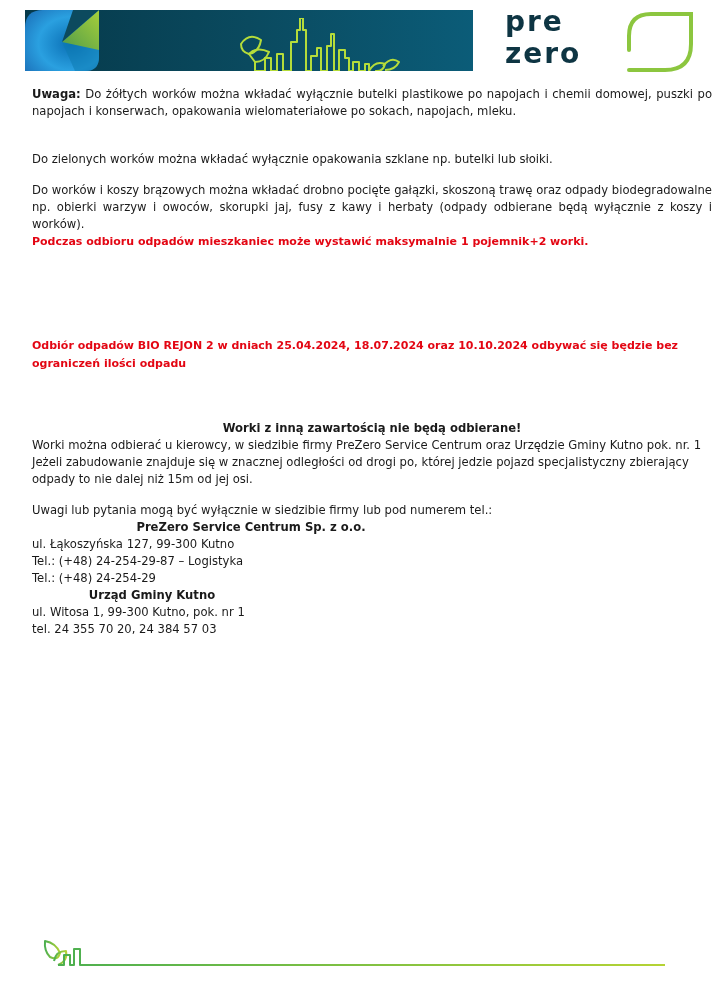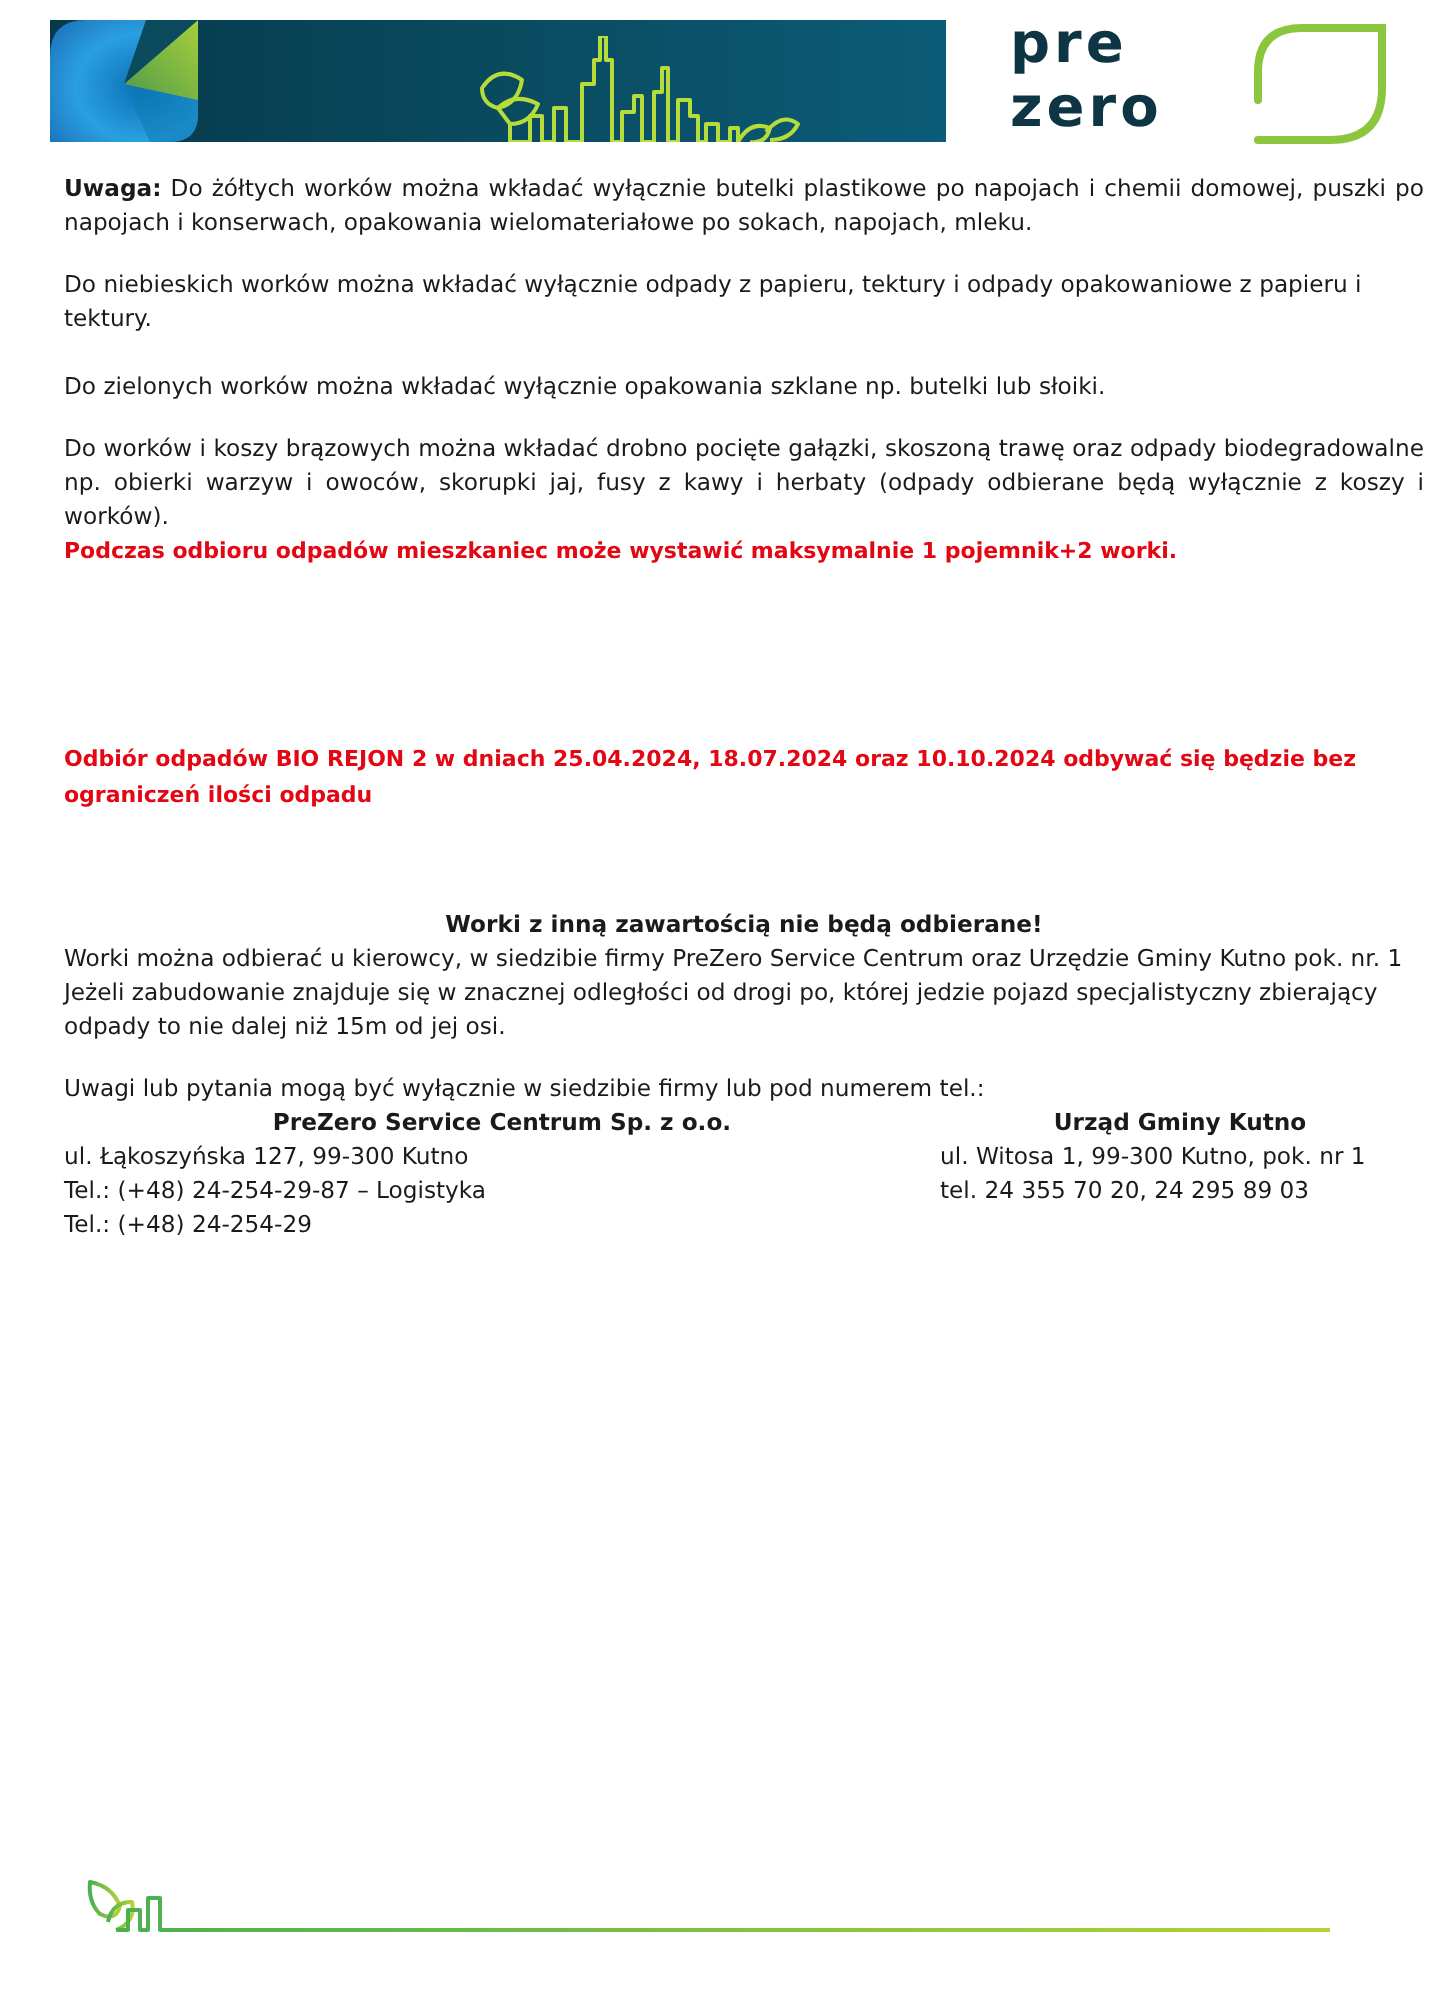--- a/index.html
+++ b/index.html
@@ -26,21 +26,21 @@
       font-size: 11.6px; line-height: 17px;
     }
     .doc p { margin: 0; }
     .gap-s { height: 14px; }
     .gap-m { height: 17px; }
     .gap-l { height: 34px; }
     .gap-xl { height: 52px; }
     .bold { font-weight: bold; text-align: center; }
     .red { color: #e30613; font-weight: bold; font-size: 11px; line-height: 18px; }
     .justify { text-align: justify; }
-    .contacts { display: flex; }
+    .contacts { display: flex; flex-direction: column; }
     .col-left { width: 438px; }
     .col-right { width: 240px; }
     .footer-line { position: absolute; left: 40px; top: 935px; width: 640px; height: 40px; }
   </style>
 </head>
 <body>
 
 <div class="banner">
   <svg class="banner-leaf" viewBox="0 0 74 61">
     <defs>
@@ -78,21 +78,20 @@
   <svg class="logo-frame" viewBox="0 0 72 64">
     <path d="M4 60 H40 Q66 60 66 34 V4 H26 Q4 4 4 26 V40" fill="none" stroke="#8cc63f" stroke-width="4" stroke-linecap="round"></path>
   </svg>
 </div>
 
 <div class="doc">
   <p class="justify">
     <span class="bold">Uwaga:</span><span> Do żółtych worków można wkładać wyłącznie butelki plastikowe po napojach i chemii domowej, puszki po napojach i  konserwach, opakowania wielomateriałowe po sokach, napojach, mleku.</span>
   </p>
   <div class="gap-s"></div>
-  <p>Do niebieskich worków można wkładać wyłącznie odpady z papieru, tektury i odpady opakowaniowe z papieru i tektury.</p>
   <div class="gap-m"></div>
   <p>Do zielonych worków można wkładać wyłącznie opakowania szklane np. butelki lub słoiki.</p>
   <div class="gap-s"></div>
   <p class="justify">Do worków i koszy brązowych można wkładać drobno pocięte gałązki, skoszoną trawę oraz odpady biodegradowalne np. obierki warzyw i owoców, skorupki jaj, fusy z kawy i herbaty  (odpady odbierane będą wyłącznie z koszy i worków).</p>
   <p class="red">Podczas odbioru odpadów mieszkaniec może wystawić maksymalnie 1 pojemnik+2 worki.</p>
   <div class="gap-l"></div>
   <div class="gap-xl"></div>
   <p class="red">Odbiór odpadów BIO REJON 2 w dniach 25.04.2024, 18.07.2024 oraz 10.10.2024 odbywać się będzie bez ograniczeń ilości odpadu</p>
   <div style="height:47px"></div>
   <p class="bold">Worki z inną zawartością nie będą odbierane!</p>
@@ -103,21 +102,21 @@
   <div class="contacts">
     <div class="col-left">
       <p class="bold">PreZero Service Centrum Sp. z o.o.</p>
       <p>ul. Łąkoszyńska 127, 99-300 Kutno</p>
       <p>Tel.: (+48) 24-254-29-87 – Logistyka</p>
       <p>Tel.: (+48) 24-254-29</p>
     </div>
     <div class="col-right">
       <p class="bold">Urząd Gminy Kutno</p>
       <p>ul. Witosa 1, 99-300 Kutno, pok. nr 1</p>
-      <p>tel. 24 355 70 20, 24 295 89 03</p>
+      <p>tel. 24 355 70 20, 24 384 57 03</p>
     </div>
   </div>
 </div>
 
 <svg class="footer-line" viewBox="0 0 640 40">
   <defs>
     <linearGradient id="fl" x1="0" x2="1" y1="0" y2="0">
       <stop offset="0%" stop-color="#4caf50"></stop>
       <stop offset="100%" stop-color="#b5d334"></stop>
     </linearGradient>

